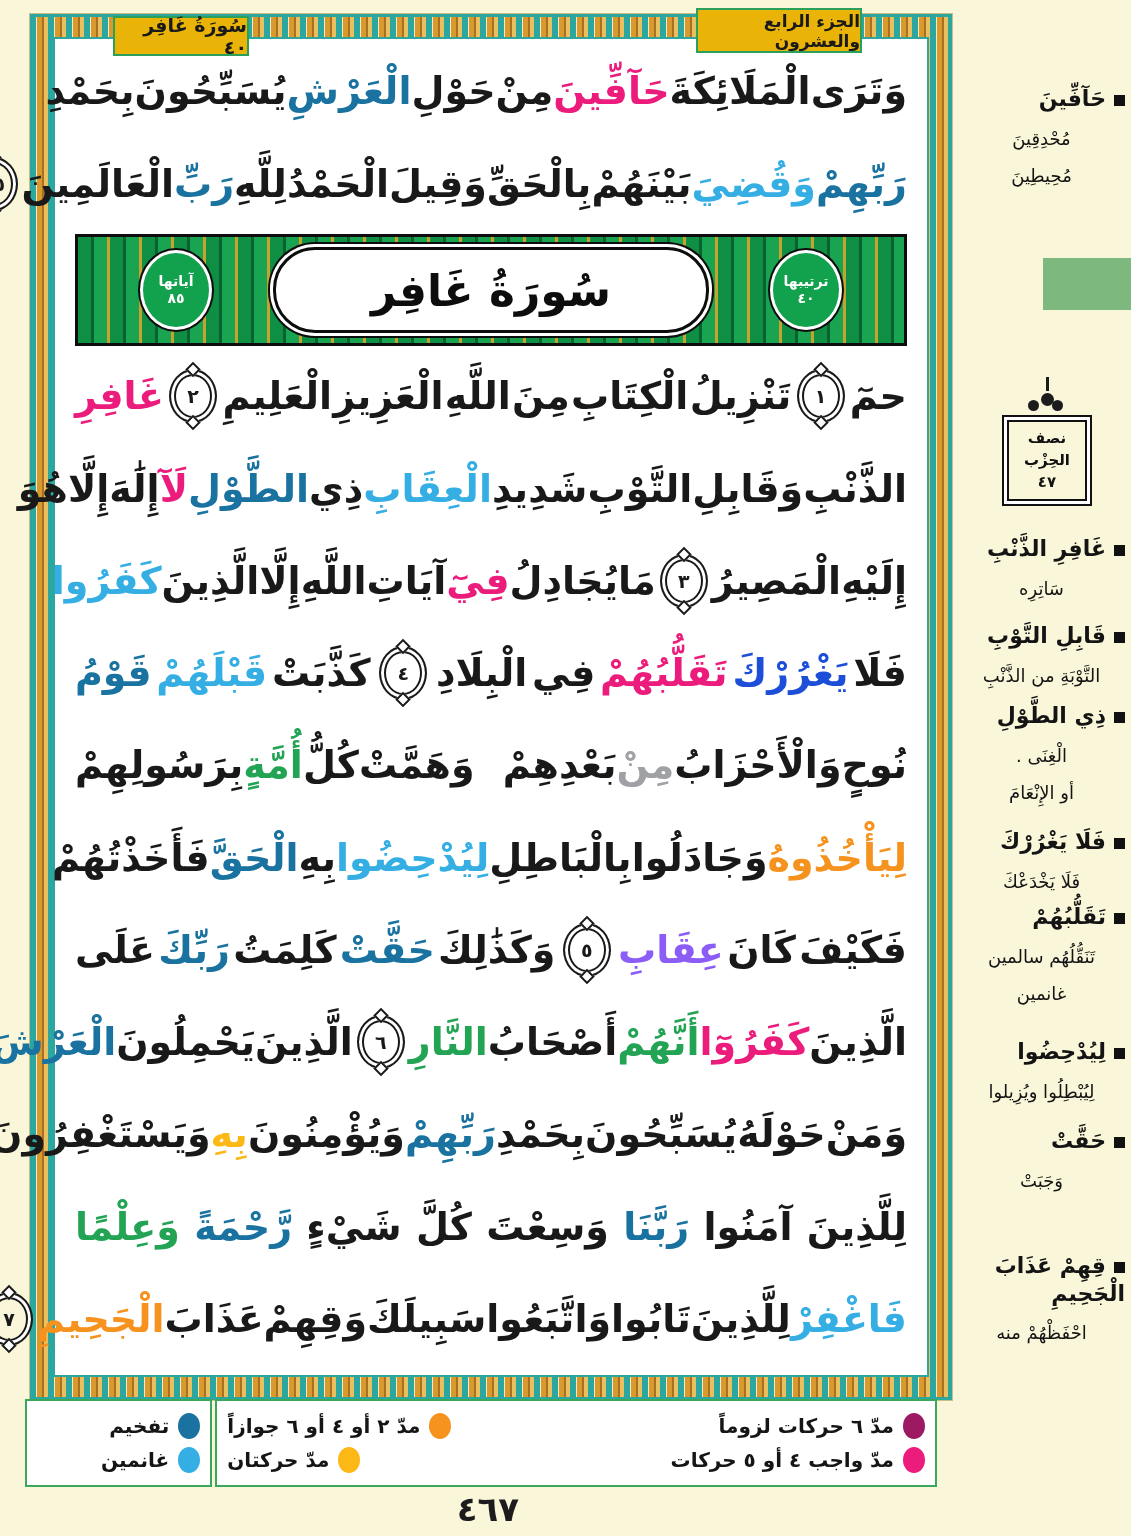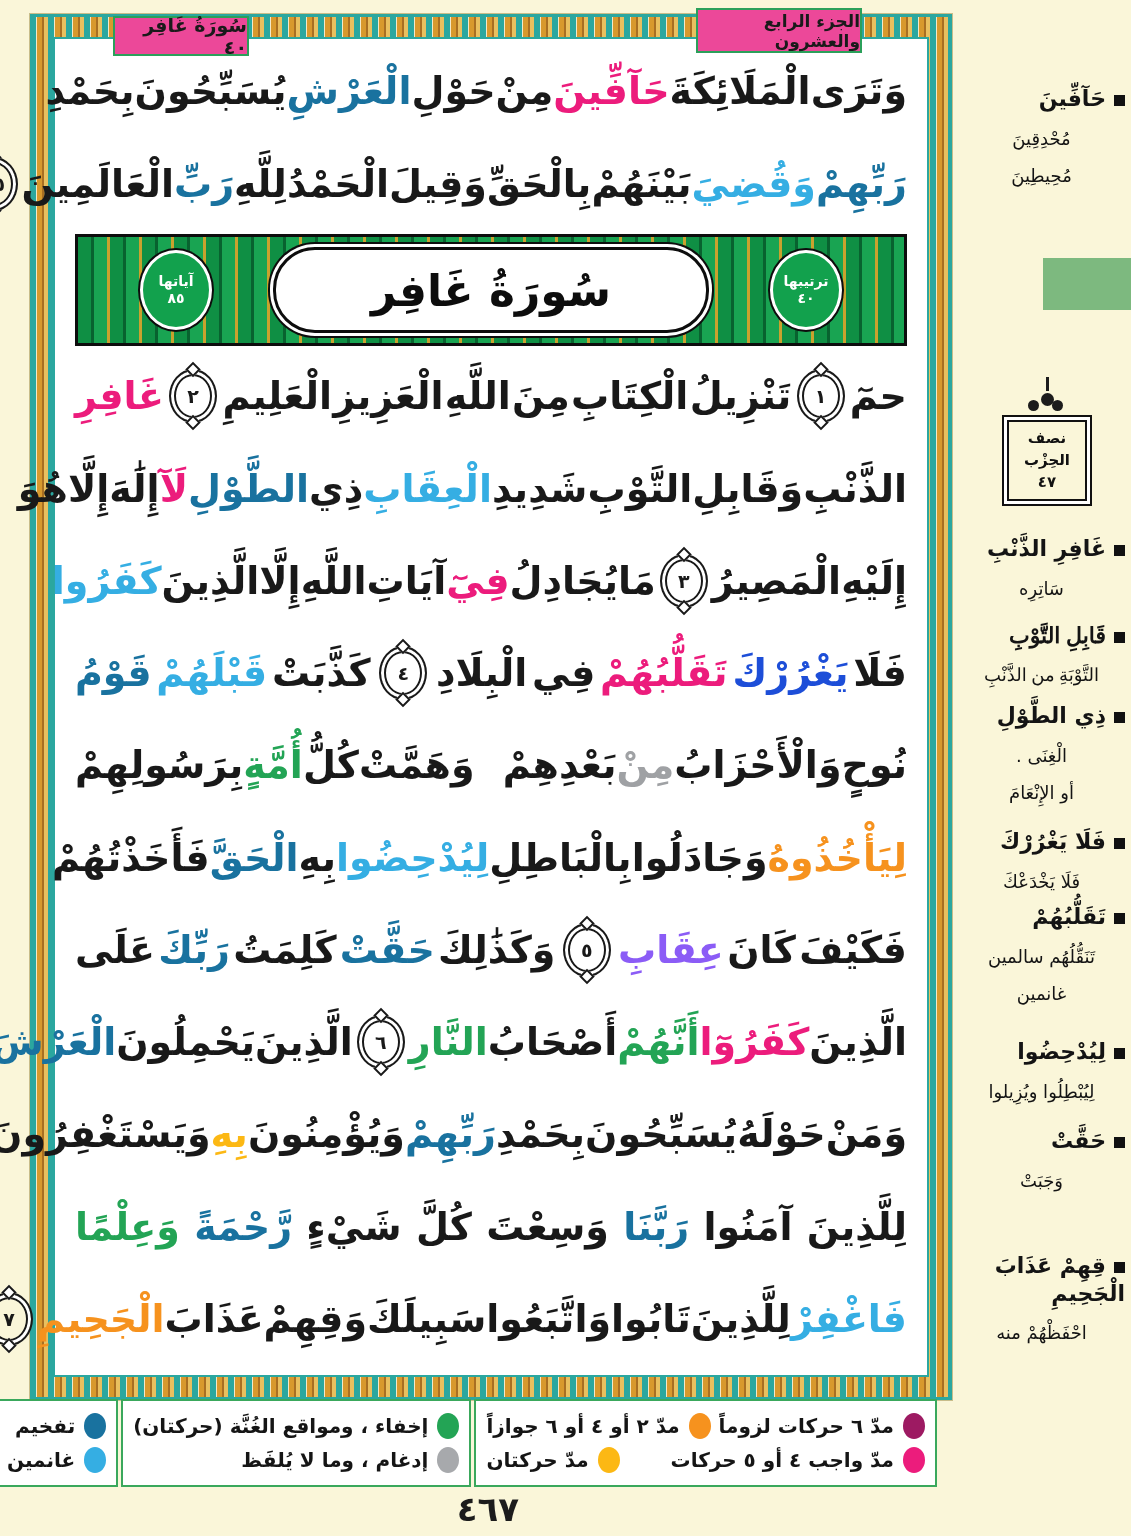--- a/index.html
+++ b/index.html
@@ -7,21 +7,21 @@
   #screen{position:relative;width:1131px;height:1536px;background:#FAF6D9;overflow:hidden;margin:0 auto;}
 
   
   .page-frame{position:absolute;left:30px;top:14px;width:916px;height:1380px;
     background:repeating-linear-gradient(90deg,#2ba79f 0 3px,#f3e9c8 3px 4px,#d8992d 4px 9px,#a96f22 9px 11px,#e9c05f 11px 15px,#2ba79f 15px 18px);
     border:3px solid #2ba79f;box-shadow:0 0 0 1px #c8bd8a;}
   .page-inner{position:absolute;left:20px;top:20px;right:20px;bottom:20px;background:#ffffff;
     border:2px solid #2ba79f;display:flex;flex-direction:column;padding:6px 20px 10px 20px;box-sizing:border-box;}
 
   
-  .tab{position:absolute;background:#ec4899;border:2px solid #2ba05a;z-index:6;display:flex;
+  .tab{position:absolute;background:#eab308;border:2px solid #2ba05a;z-index:6;display:flex;
     align-items:center;justify-content:center;font-weight:bold;color:#1a1a1a;}
   .tab-surah{left:113px;top:16px;width:132px;height:36px;font-size:19px;}
   .tab-juz{left:696px;top:8px;width:162px;height:41px;font-size:17px;}
 
   
   .qlines{display:flex;flex-direction:column;flex:1;}
   .qline{flex:1;display:flex;direction:rtl;align-items:center;justify-content:space-between;
     font-size:38px;font-weight:bold;color:#191919;white-space:nowrap;}
   .qword{display:inline-block;}
   .qgap{flex:1.6;}
@@ -275,21 +275,21 @@
     <div>
         <div class="mnote" style="top: 85px;">
           <div class="mhead"><span class="bullet"></span>حَآفِّينَ</div>
           <div class="mdef">مُحْدِقِينَ</div>
           <div class="mdef">مُحِيطِينَ</div>
         </div>
         <div class="mnote" style="top: 535px;">
           <div class="mhead"><span class="bullet"></span>غَافِرِ الذَّنْبِ</div>
           <div class="mdef">سَاتِرِه</div>
         </div>
-        <div class="mnote" style="top: 622px; font-family: Liberation Serif, serif;">
+        <div class="mnote" style="top: 622px;">
           <div class="mhead"><span class="bullet"></span>قَابِلِ التَّوْبِ</div>
           <div class="mdef">التَّوْبَةِ من الذَّنْبِ</div>
         </div>
         <div class="mnote" style="top: 702px;">
           <div class="mhead"><span class="bullet"></span>ذِي الطَّوْلِ</div>
           <div class="mdef">الْغِنَى .</div>
           <div class="mdef">أو الإِنْعَامَ</div>
         </div>
         <div class="mnote" style="top: 828px;">
           <div class="mhead"><span class="bullet"></span>فَلَا يَغْرُرْكَ</div>
@@ -331,34 +331,20 @@
           <span class="litem">
             <span class="ldot" style="background: rgb(236, 28, 124);"></span>
             <span>مدّ واجب ٤ أو ٥ حركات</span>
           </span>
           <span class="litem">
             <span class="ldot" style="background: rgb(252, 184, 20);"></span>
             <span>مدّ حركتان</span>
           </span>
         </div>
       </div>
-      <div class="lbox" style="flex: 3.4 1 0%;">
-        <div class="lrow">
-          <span class="litem">
-            <span class="ldot" style="background: rgb(35, 164, 85);"></span>
-            <span>إخفاء ، ومواقع الغُنَّة (حركتان)</span>
-          </span>
-        </div>
-        <div class="lrow">
-          <span class="litem">
-            <span class="ldot" style="background: rgb(167, 169, 172);"></span>
-            <span>إدغام ، وما لا يُلفَظ</span>
-          </span>
-        </div>
-      </div>
       <div class="lbox" style="flex: 1.1 1 0%;">
         <div class="lrow">
           <span class="litem">
             <span class="ldot" style="background: rgb(25, 114, 159);"></span>
             <span>تفخيم</span>
           </span>
         </div>
         <div class="lrow">
           <span class="litem">
             <span class="ldot" style="background: rgb(53, 174, 227);"></span>

